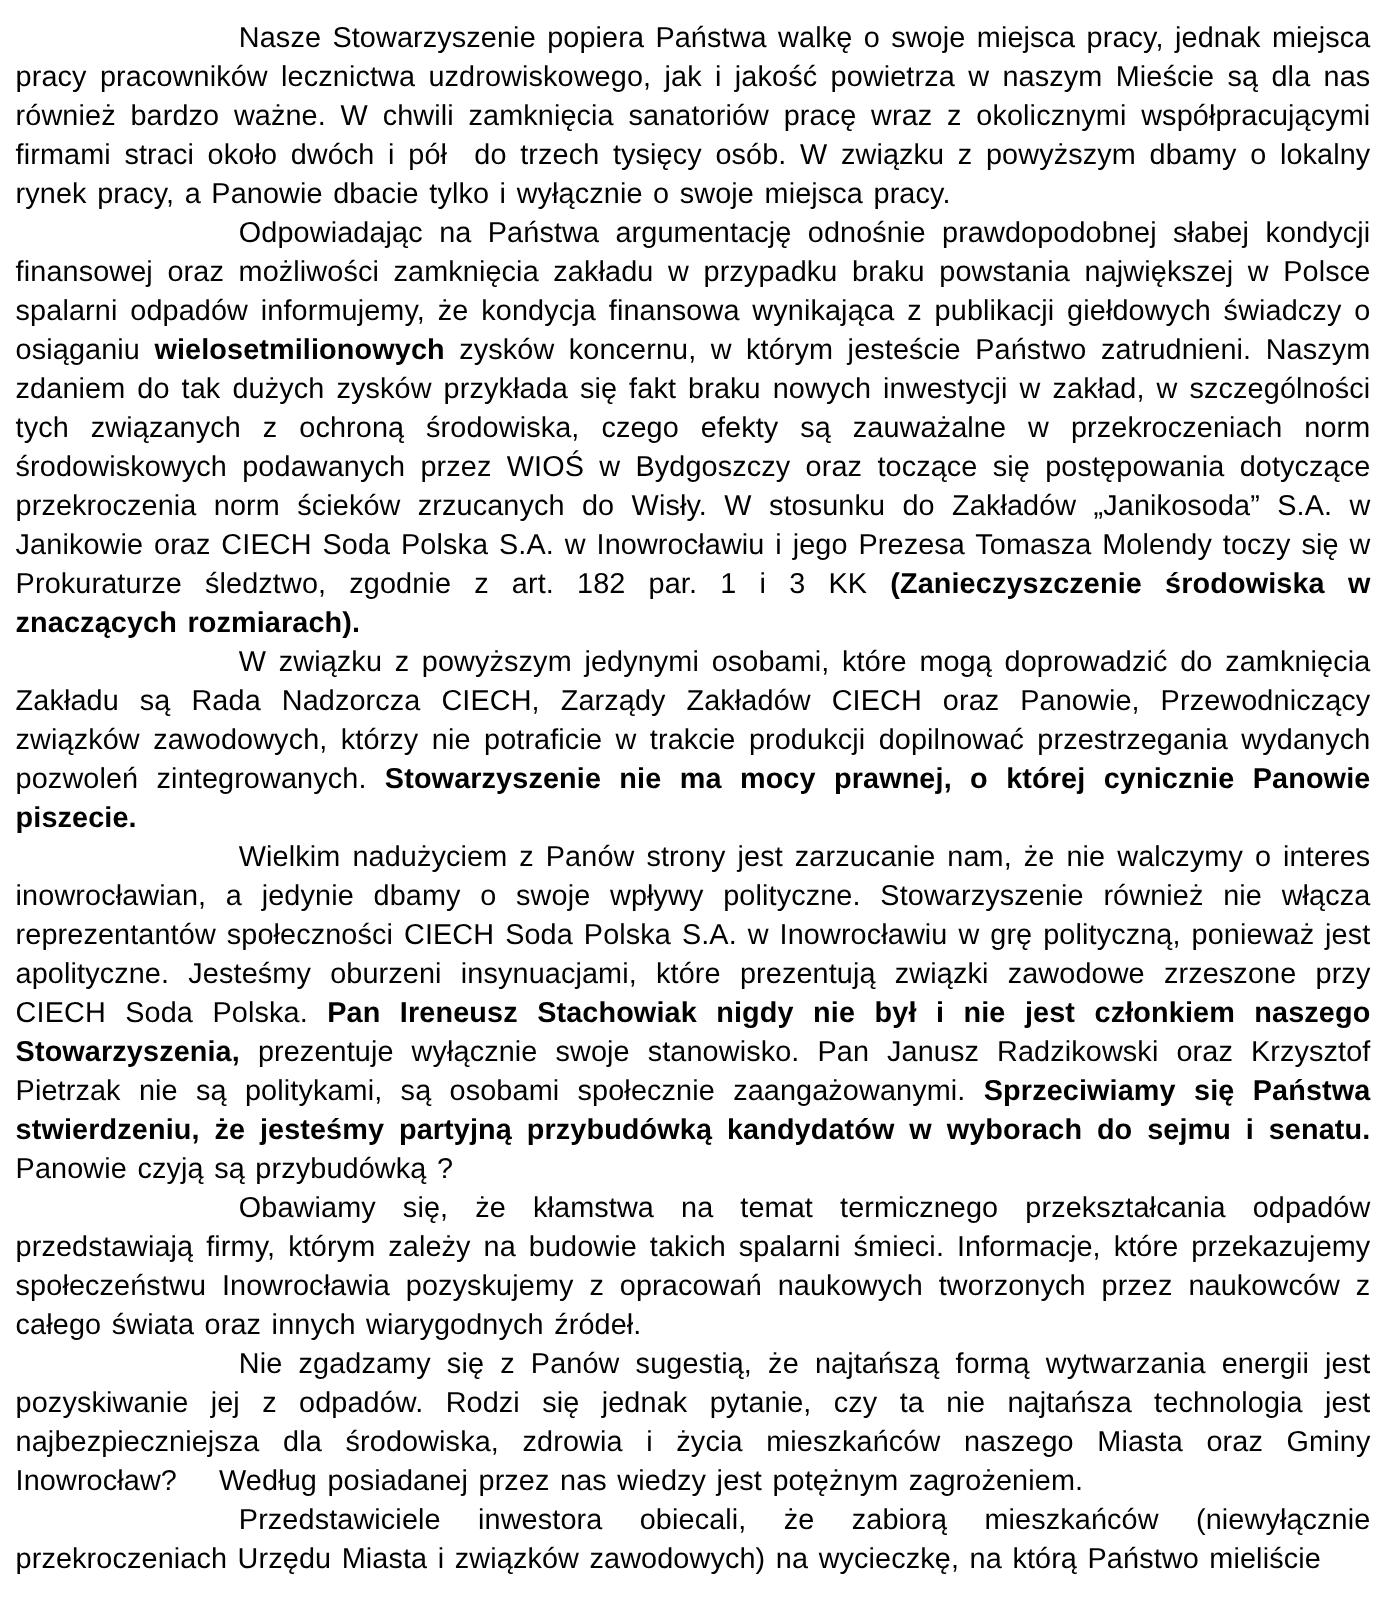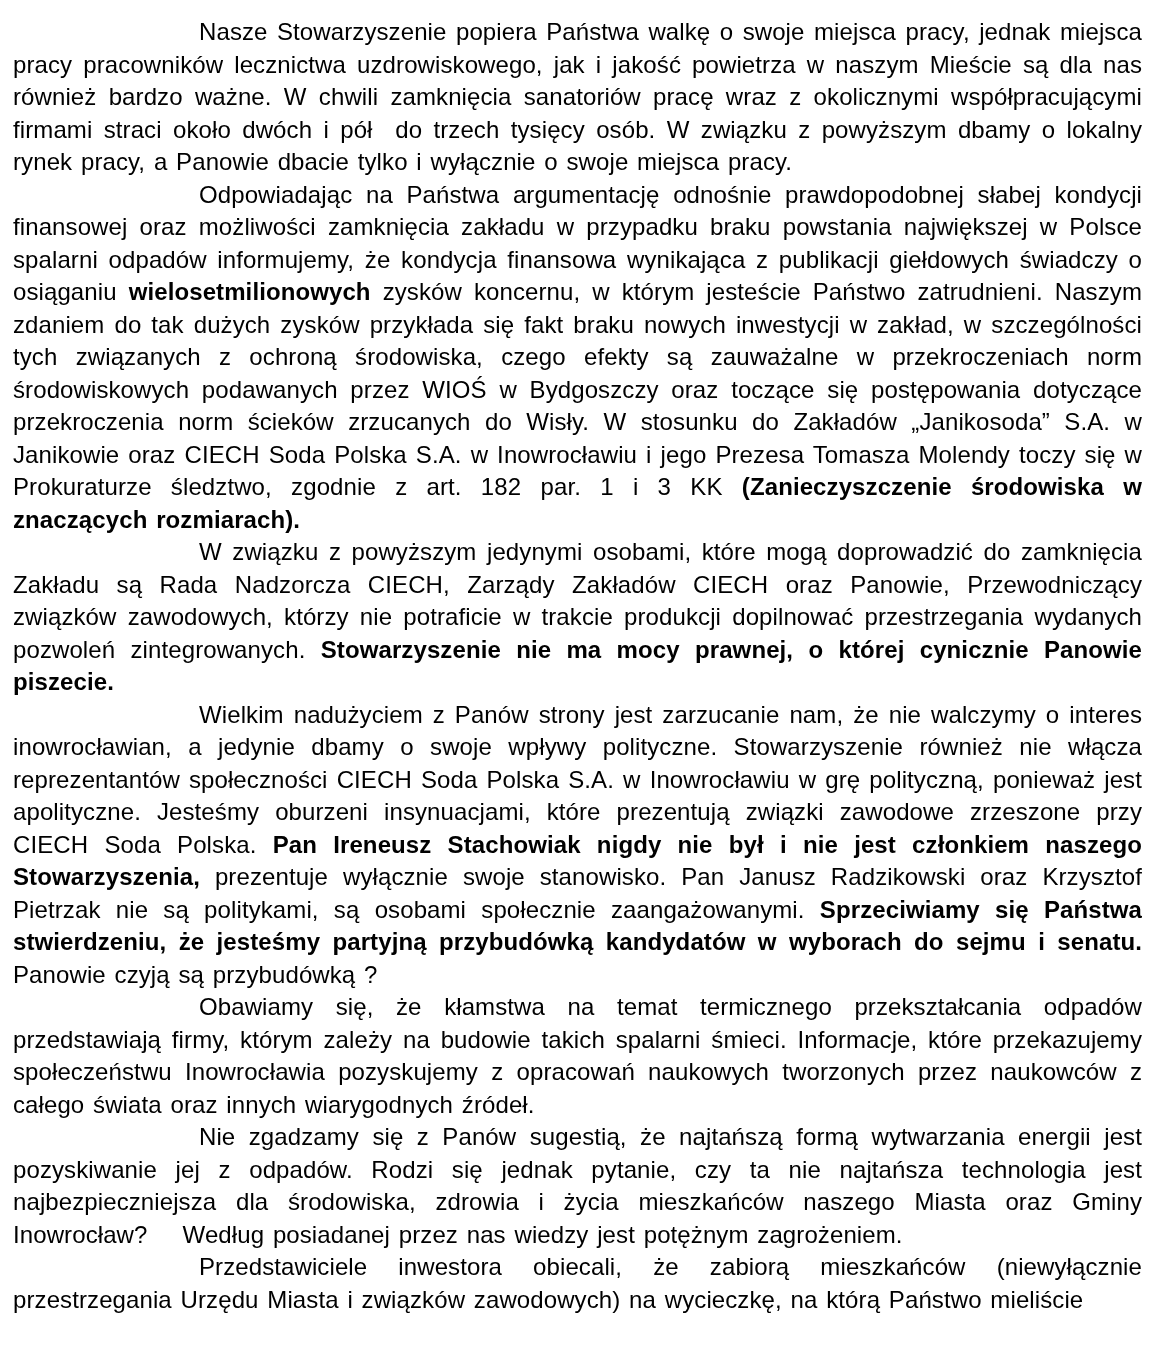--- a/index.html
+++ b/index.html
@@ -44,15 +44,15 @@
 <body>
 
 <div class="page">
   <div class="doc-body">
       <p class="paragraph"><span class="run">Nasze Stowarzyszenie popiera Państwa walkę o swoje miejsca pracy, jednak miejsca pracy pracowników lecznictwa uzdrowiskowego, jak i jakość powietrza w naszym Mieście są dla nas również bardzo ważne. W chwili zamknięcia sanatoriów pracę wraz z okolicznymi współpracującymi firmami straci około dwóch i pół &nbsp;do trzech tysięcy osób. W związku z powyższym dbamy o lokalny rynek pracy, a Panowie dbacie tylko i wyłącznie o swoje miejsca pracy.</span></p>
       <p class="paragraph"><span class="run">Odpowiadając na Państwa argumentację odnośnie prawdopodobnej słabej kondycji finansowej oraz możliwości zamknięcia zakładu w przypadku braku powstania największej w Polsce spalarni odpadów informujemy, że kondycja finansowa wynikająca z publikacji giełdowych świadczy o osiąganiu </span><span class="run bold">wielosetmilionowych</span><span class="run"> zysków koncernu, w którym jesteście Państwo zatrudnieni. Naszym zdaniem do tak dużych zysków przykłada się fakt braku nowych inwestycji w zakład, w szczególności tych związanych z ochroną środowiska, czego efekty są zauważalne w przekroczeniach norm środowiskowych podawanych przez WIOŚ w Bydgoszczy oraz toczące się postępowania dotyczące przekroczenia norm ścieków zrzucanych do Wisły. W stosunku do Zakładów „Janikosoda” S.A. w Janikowie oraz CIECH Soda Polska S.A. w Inowrocławiu i jego Prezesa Tomasza Molendy toczy się w Prokuraturze śledztwo, zgodnie z art. 182 par. 1 i 3 KK </span><span class="run bold">(Zanieczyszczenie środowiska w znaczących rozmiarach).</span></p>
       <p class="paragraph"><span class="run">W związku z powyższym jedynymi osobami, które mogą doprowadzić do zamknięcia Zakładu są Rada Nadzorcza CIECH, Zarządy Zakładów CIECH oraz Panowie, Przewodniczący związków zawodowych, którzy nie potraficie w trakcie produkcji dopilnować przestrzegania wydanych pozwoleń zintegrowanych. </span><span class="run bold">Stowarzyszenie nie ma mocy prawnej, o której cynicznie Panowie piszecie.</span></p>
       <p class="paragraph"><span class="run">Wielkim nadużyciem z Panów strony jest zarzucanie nam, że nie walczymy o interes inowrocławian, a jedynie dbamy o swoje wpływy polityczne. Stowarzyszenie również nie włącza reprezentantów społeczności CIECH Soda Polska S.A. w Inowrocławiu w grę polityczną, ponieważ jest apolityczne. Jesteśmy oburzeni insynuacjami, które prezentują związki zawodowe zrzeszone przy CIECH Soda Polska. </span><span class="run bold">Pan Ireneusz Stachowiak nigdy nie był i nie jest członkiem naszego Stowarzyszenia,</span><span class="run"> prezentuje wyłącznie swoje stanowisko. Pan Janusz Radzikowski oraz Krzysztof Pietrzak nie są politykami, są osobami społecznie zaangażowanymi. </span><span class="run bold">Sprzeciwiamy się Państwa stwierdzeniu, że jesteśmy partyjną przybudówką kandydatów w wyborach do sejmu i senatu.</span><span class="run"> Panowie czyją są przybudówką ?</span></p>
       <p class="paragraph"><span class="run">Obawiamy się, że kłamstwa na temat termicznego przekształcania odpadów przedstawiają firmy, którym zależy na budowie takich spalarni śmieci. Informacje, które przekazujemy społeczeństwu Inowrocławia pozyskujemy z opracowań naukowych tworzonych przez naukowców z całego świata oraz innych wiarygodnych źródeł.</span></p>
       <p class="paragraph"><span class="run">Nie zgadzamy się z Panów sugestią, że najtańszą formą wytwarzania energii jest pozyskiwanie jej z odpadów. Rodzi się jednak pytanie, czy ta nie najtańsza technologia jest najbezpieczniejsza dla środowiska, zdrowia i życia mieszkańców naszego Miasta oraz Gminy Inowrocław? &nbsp;&nbsp;&nbsp;Według posiadanej przez nas wiedzy jest potężnym zagrożeniem.</span></p>
-      <p class="paragraph"><span class="run">Przedstawiciele inwestora obiecali, że zabiorą mieszkańców (niewyłącznie przestrzegania Urzędu Miasta i związków zawodowych) na wycieczkę, na którą Państwo mieliście</span></p>
+      <p class="paragraph"><span class="run">Przedstawiciele inwestora obiecali, że zabiorą mieszkańców (niewyłącznie przekroczeniach Urzędu Miasta i związków zawodowych) na wycieczkę, na którą Państwo mieliście</span></p>
     </div>
 </div>
 
 </body></html>

